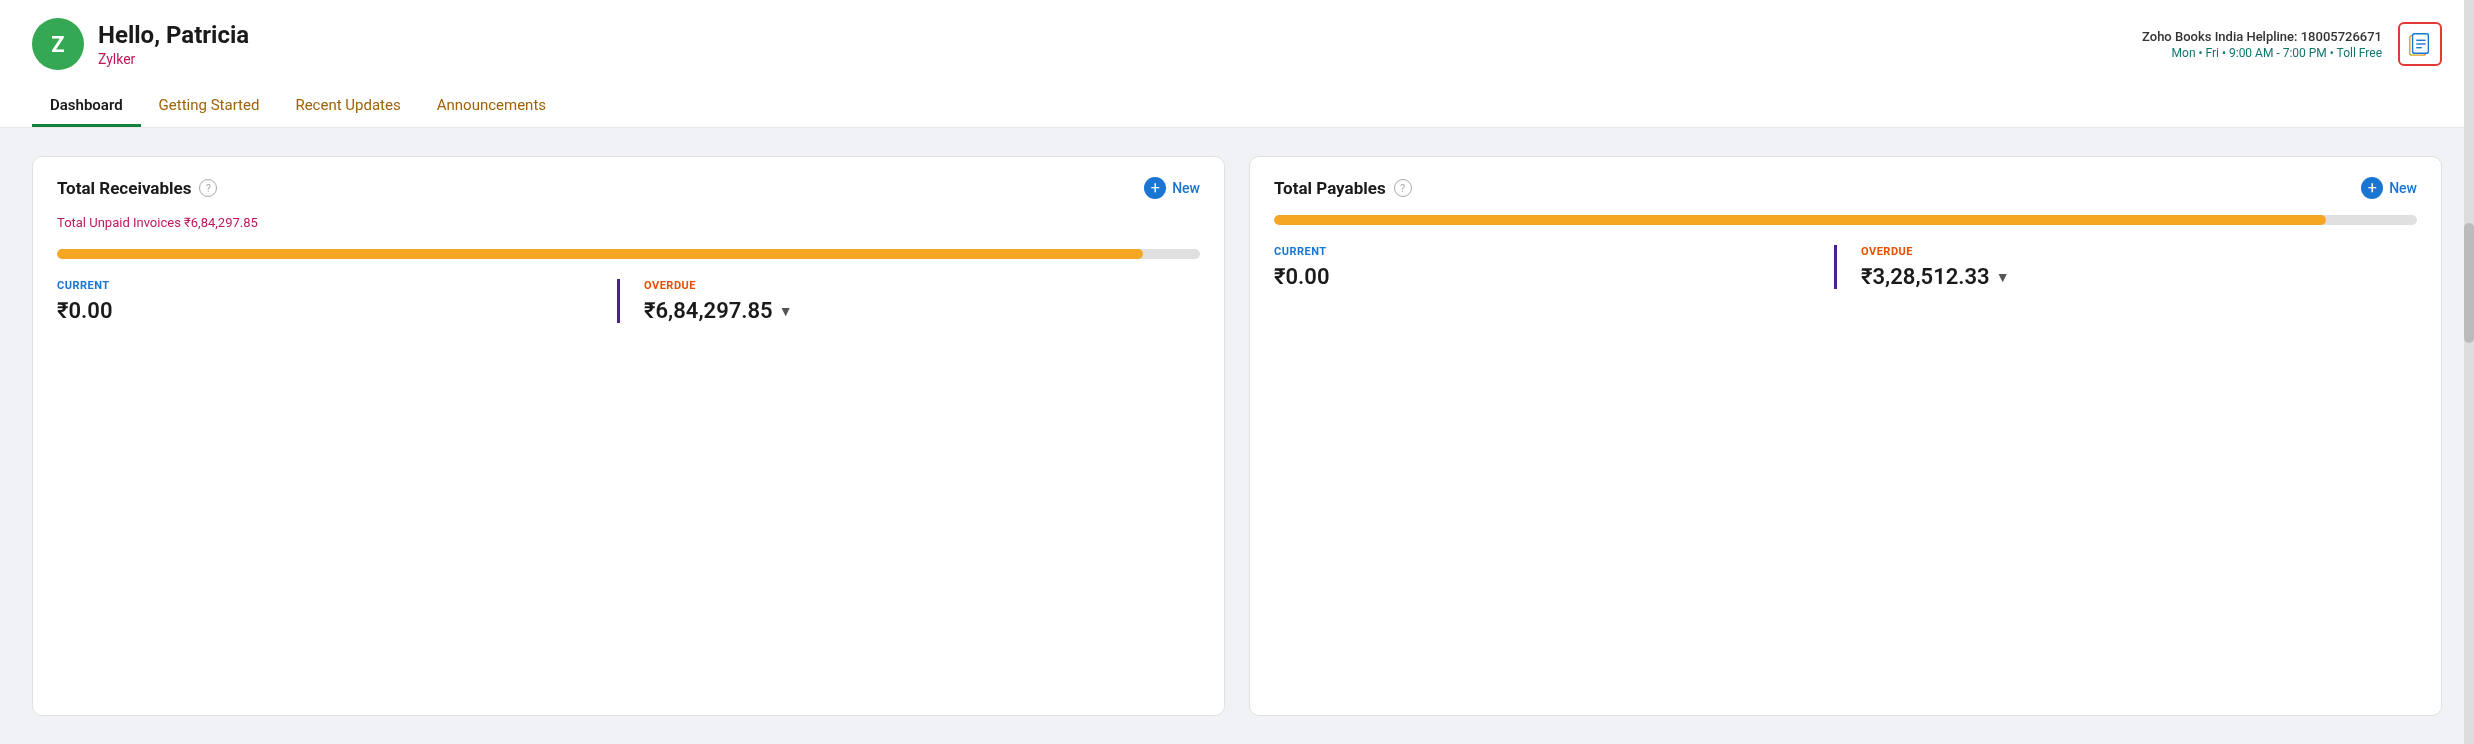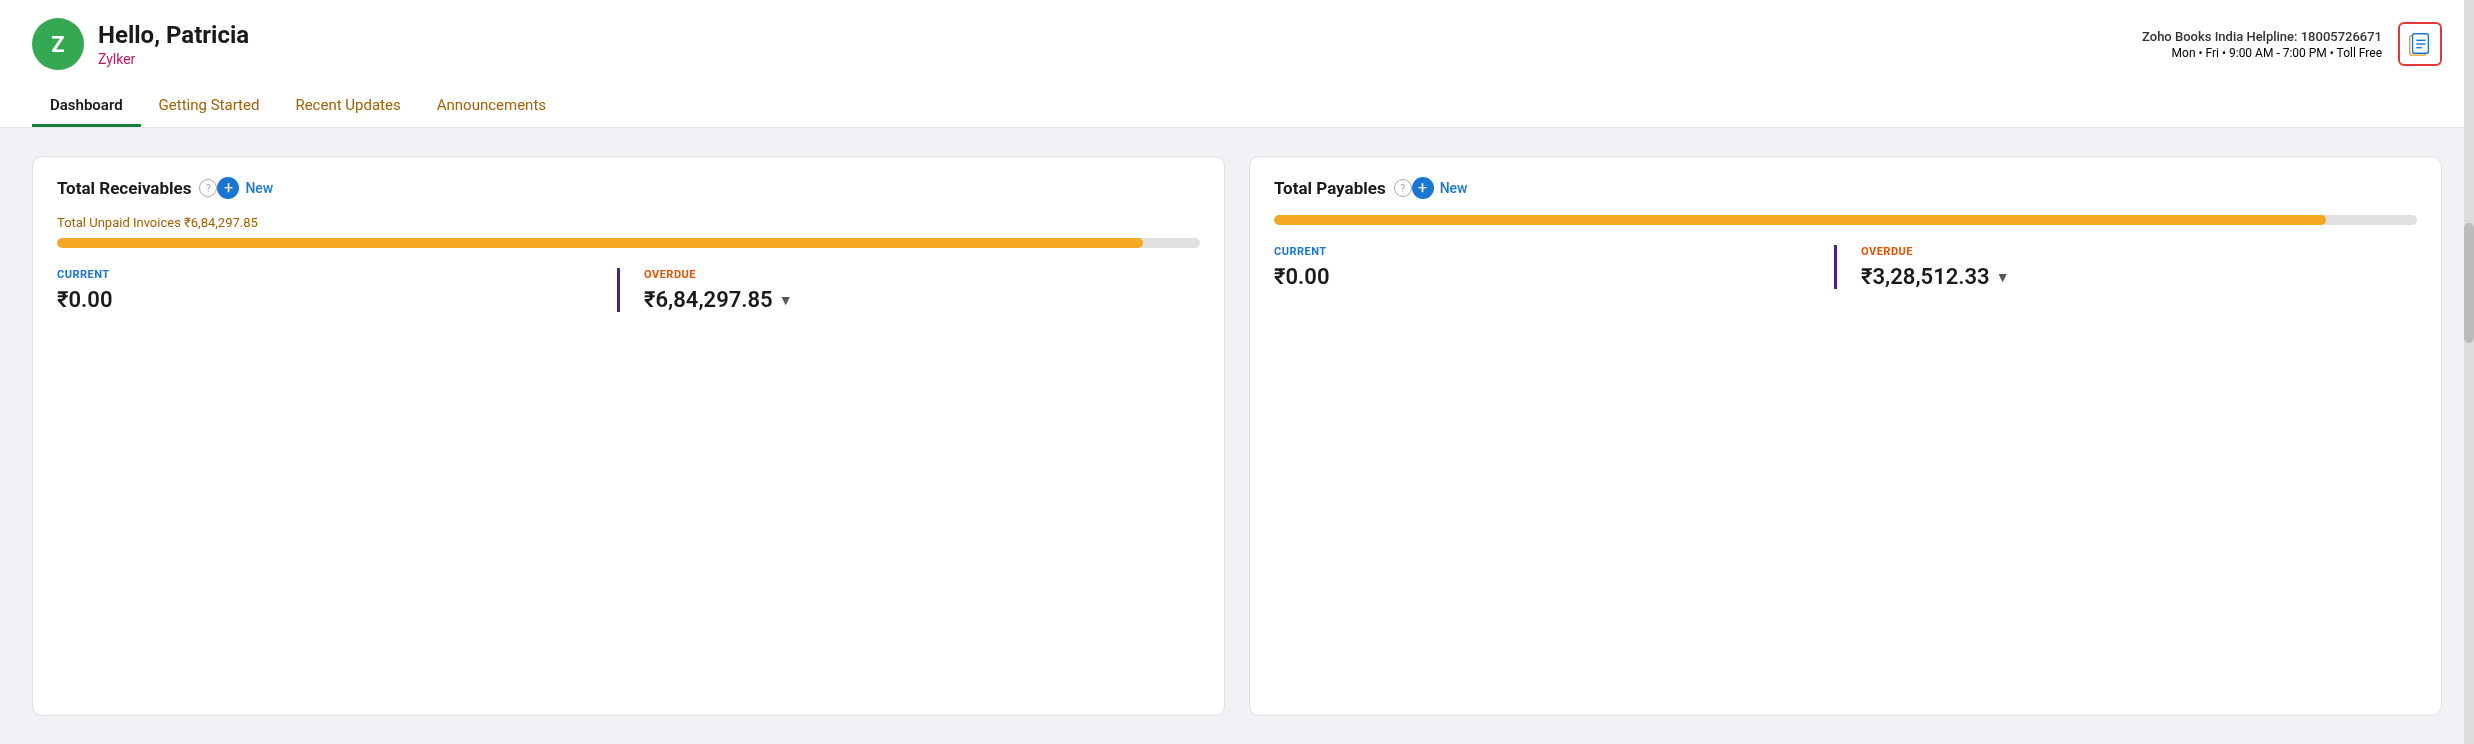--- a/index.html
+++ b/index.html
@@ -76,21 +76,21 @@
     .helpline {
       text-align: right;
     }
     .helpline-title {
       font-size: 13px;
       color: #333;
       font-weight: 500;
     }
     .helpline-sub {
       font-size: 12px;
-      color: #000000;
+      color: #0f766e;
       margin-top: 2px;
     }
 
     .doc-icon-btn {
       width: 44px;
       height: 44px;
       border: 2px solid #e53935;
       border-radius: 6px;
       display: flex;
       align-items: center;
@@ -139,20 +139,21 @@
       background: #fff;
       border-radius: 10px;
       border: 1px solid #e0e0e0;
       flex: 1;
       padding: 20px 24px 24px 24px;
     }
 
     .card-header {
       display: flex;
       align-items: center;
+      justify-content: space-between;
       margin-bottom: 16px;
     }
     .card-title-group {
       display: flex;
       align-items: center;
       gap: 8px;
     }
     .card-title {
       font-size: 17px;
       font-weight: 700;
@@ -189,22 +190,22 @@
       align-items: center;
       justify-content: center;
       font-size: 16px;
       font-weight: 400;
       line-height: 1;
     }
 
     
     .invoice-row {
       font-size: 13px;
-      color: #a16207;
-      margin-bottom: 8px;
+      color: #be185d;
+      margin-bottom: 19px;
     }
     .progress-bar-bg {
       height: 10px;
       background: #e0e0e0;
       border-radius: 5px;
       overflow: hidden;
       margin-bottom: 20px;
     }
     .progress-bar-fill {
       height: 100%;

